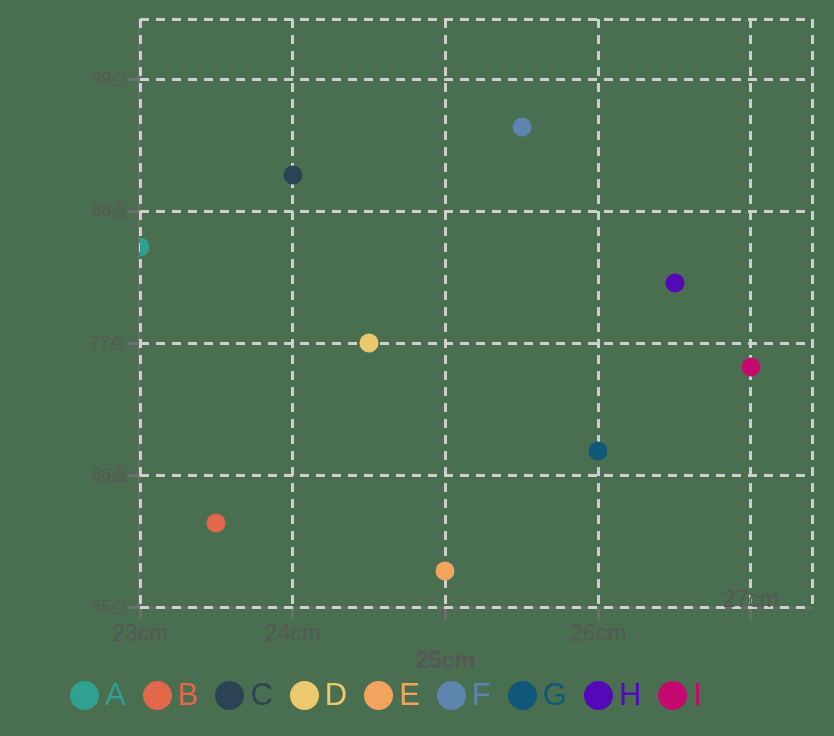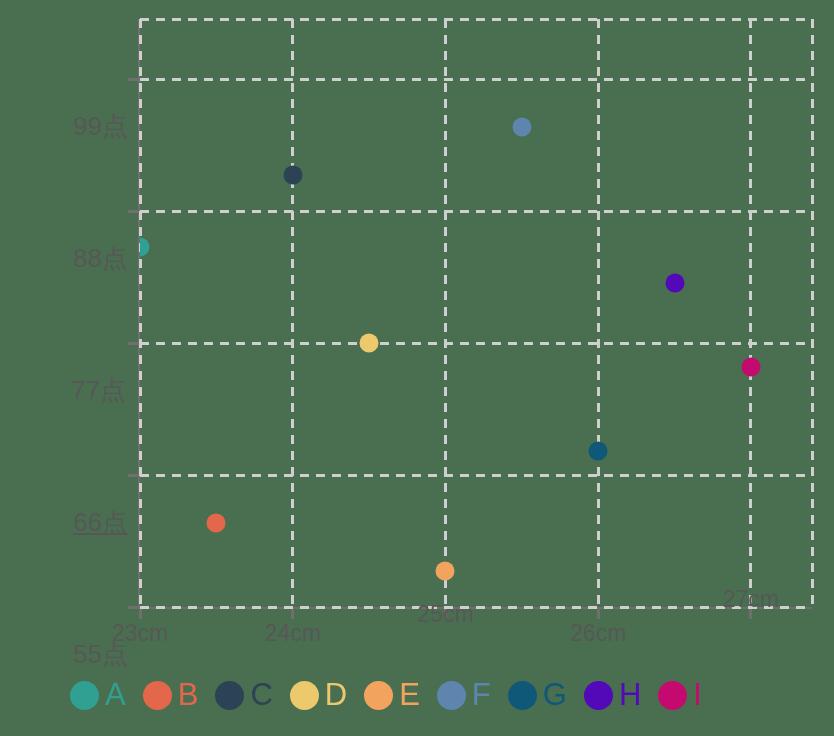--- a/index.html
+++ b/index.html
@@ -61,24 +61,23 @@
   .point {
     position: absolute;
     width: 19px; height: 19px;
     border-radius: 50%;
     transform: translate(-50%, -50%);
   }
   .y-tick-label {
     position: absolute;
     width: 74px;
     text-align: right;
-    font-size: 26px;
+    font-size: 17px;
     color: var(--ticktext);
     line-height: 28px;
-    margin-top: 47px;
   }
   .x-tick-label {
     position: absolute;
     width: 100px;
     text-align: center;
     font-size: 23px;
     color: var(--ticktext);
     line-height: 28px;
   }
   .legend {
@@ -151,21 +150,21 @@
       </div>
   </div>
   <div id="label-layer">
       <div class="y-tick-label" style="left: 54px; top: 593px;">55点</div>
       <div class="y-tick-label" style="left: 54px; top: 461px; text-decoration: underline;">66点</div>
       <div class="y-tick-label" style="left: 52px; top: 329px;">77点</div>
       <div class="y-tick-label" style="left: 54px; top: 197px;">88点</div>
       <div class="y-tick-label" style="left: 54px; top: 65px;">99点</div>
       <div class="x-tick-label" style="left: 90px; top: 619px;">23cm</div>
       <div class="x-tick-label" style="left: 242.727px; top: 619px;">24cm</div>
-      <div class="x-tick-label" style="left: 395.455px; top: 600px;">25cm</div>
+      <div class="x-tick-label" style="left: 395.455px; top: 646px; font-weight: bold;">25cm</div>
       <div class="x-tick-label" style="left: 548.182px; top: 619px;">26cm</div>
       <div class="x-tick-label" style="left: 700.909px; top: 585px;">27cm</div>
     </div>
   <div class="legend" id="legend">
       <div class="legend-item">
         <div class="legend-dot" style="background: rgb(47, 160, 146);"></div>
         <div class="legend-label" style="color: rgb(47, 160, 146);">A</div>
       </div>
       <div class="legend-item">
         <div class="legend-dot" style="background: rgb(226, 103, 75);"></div>

